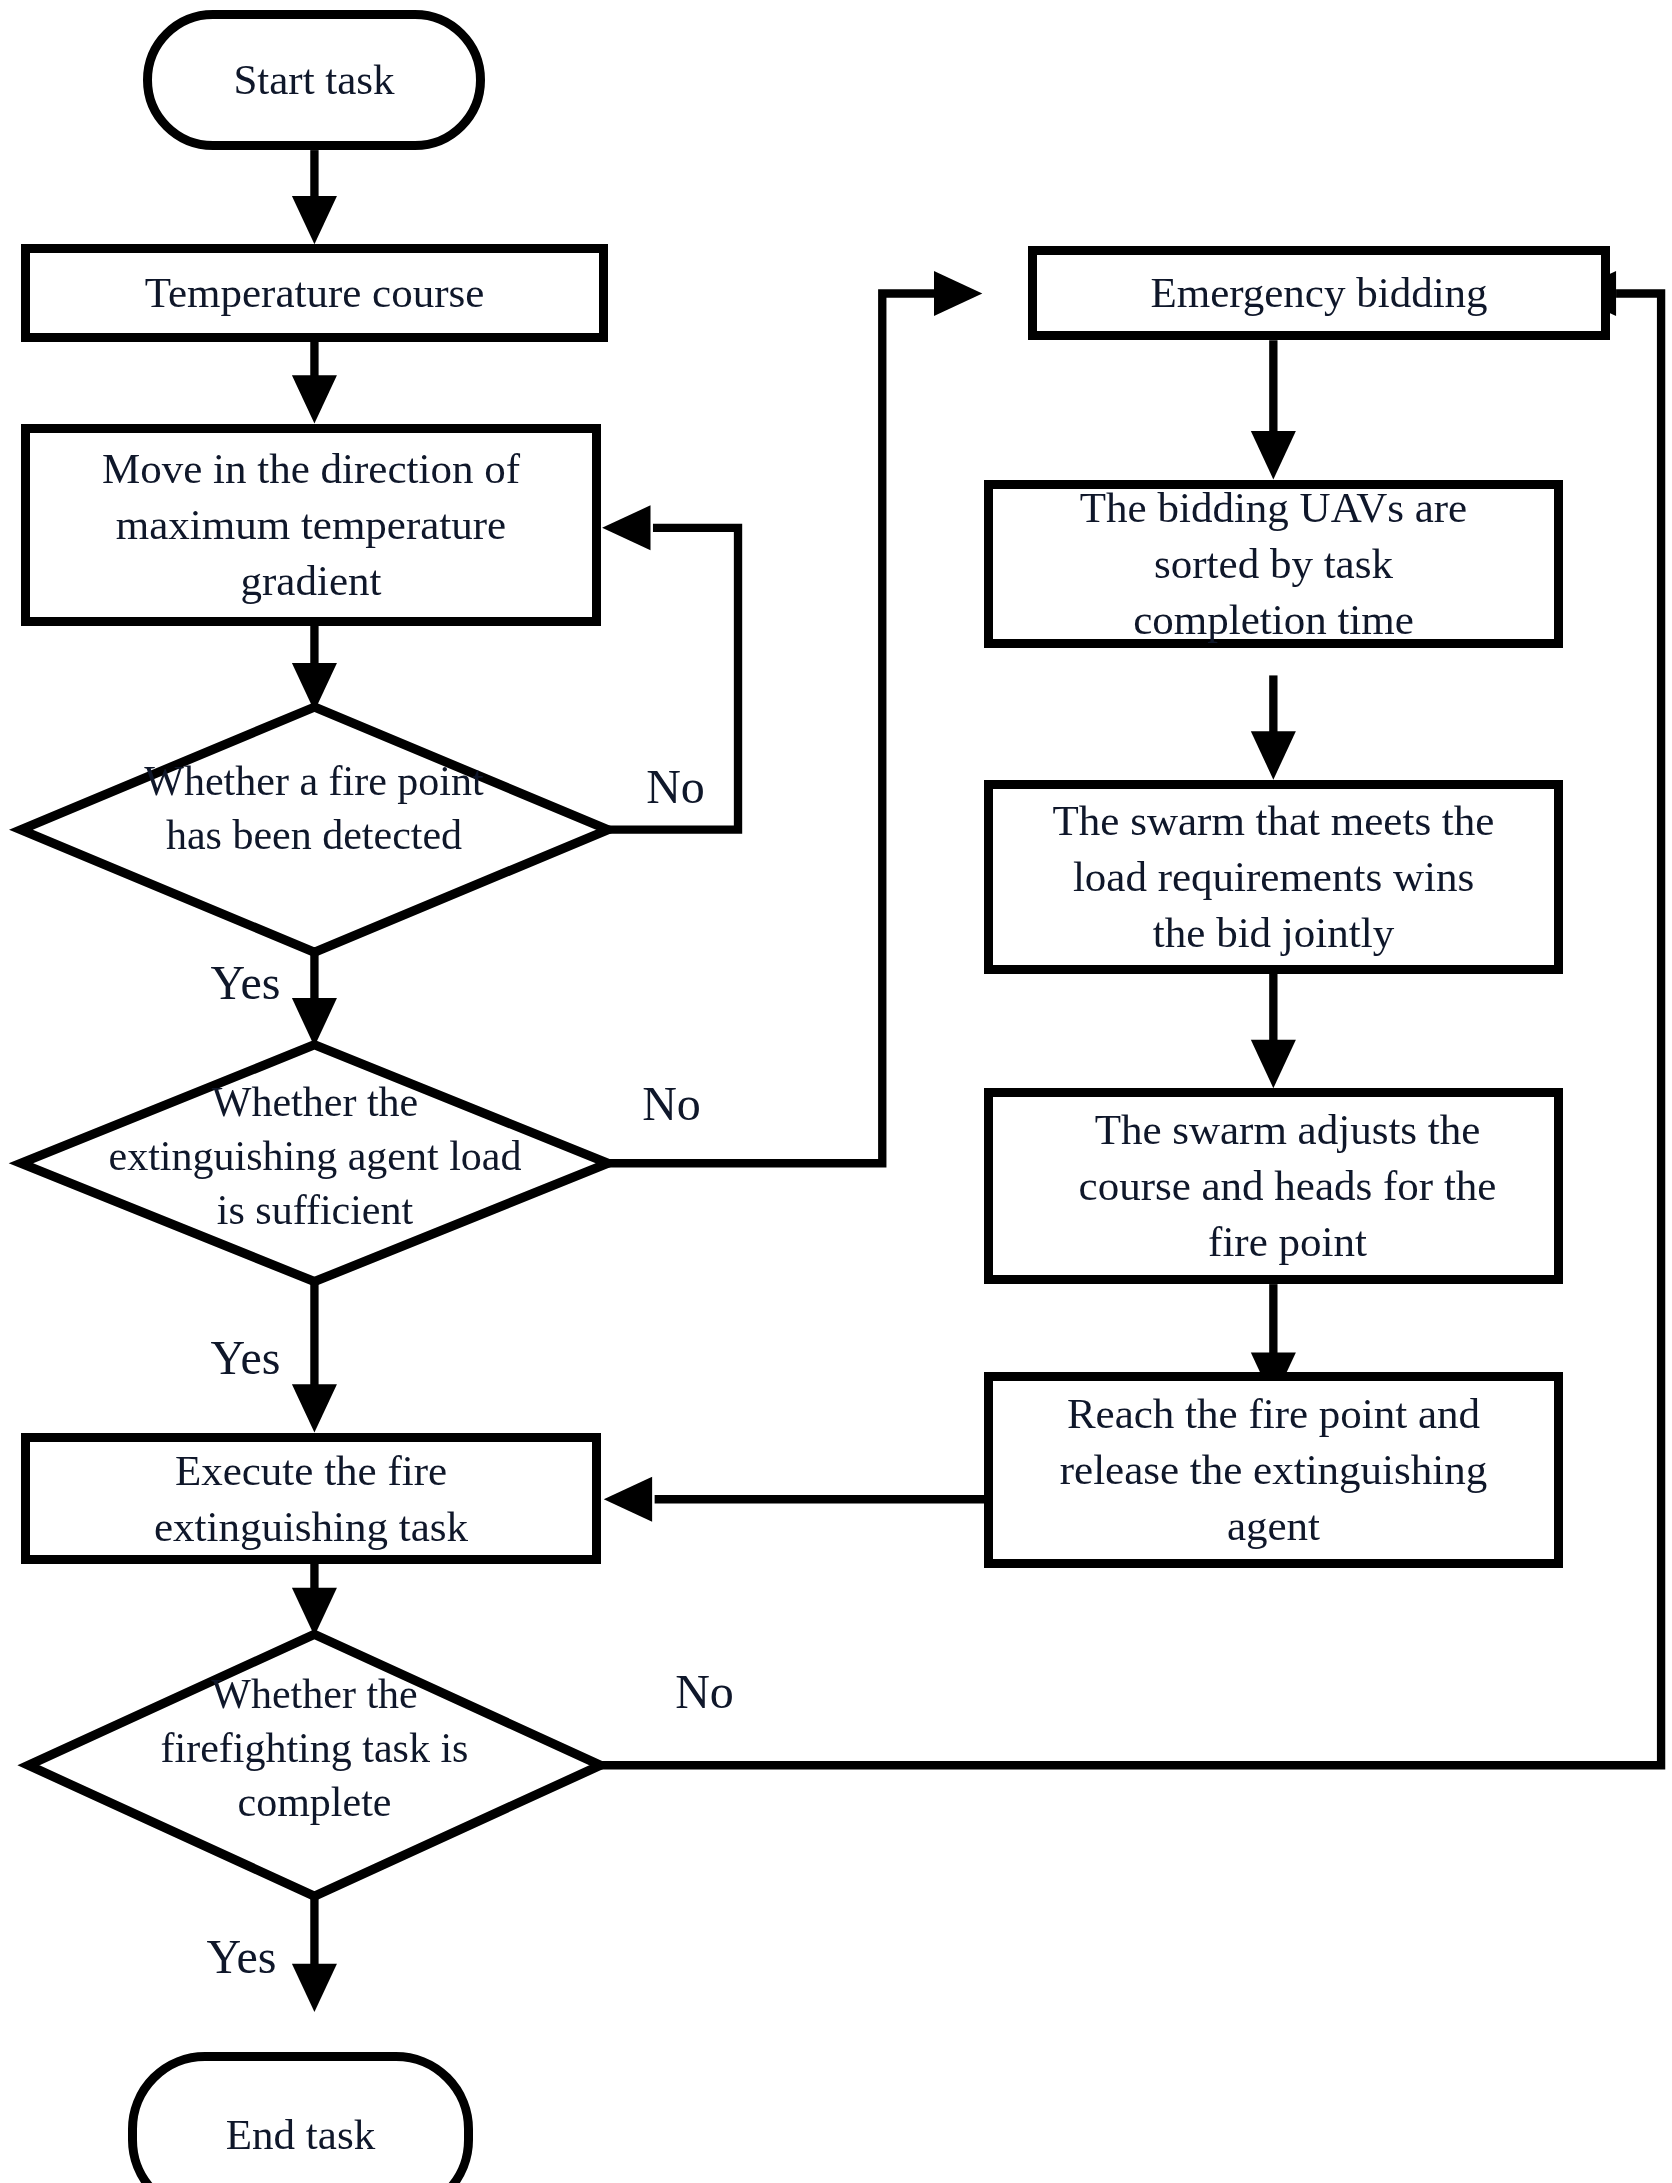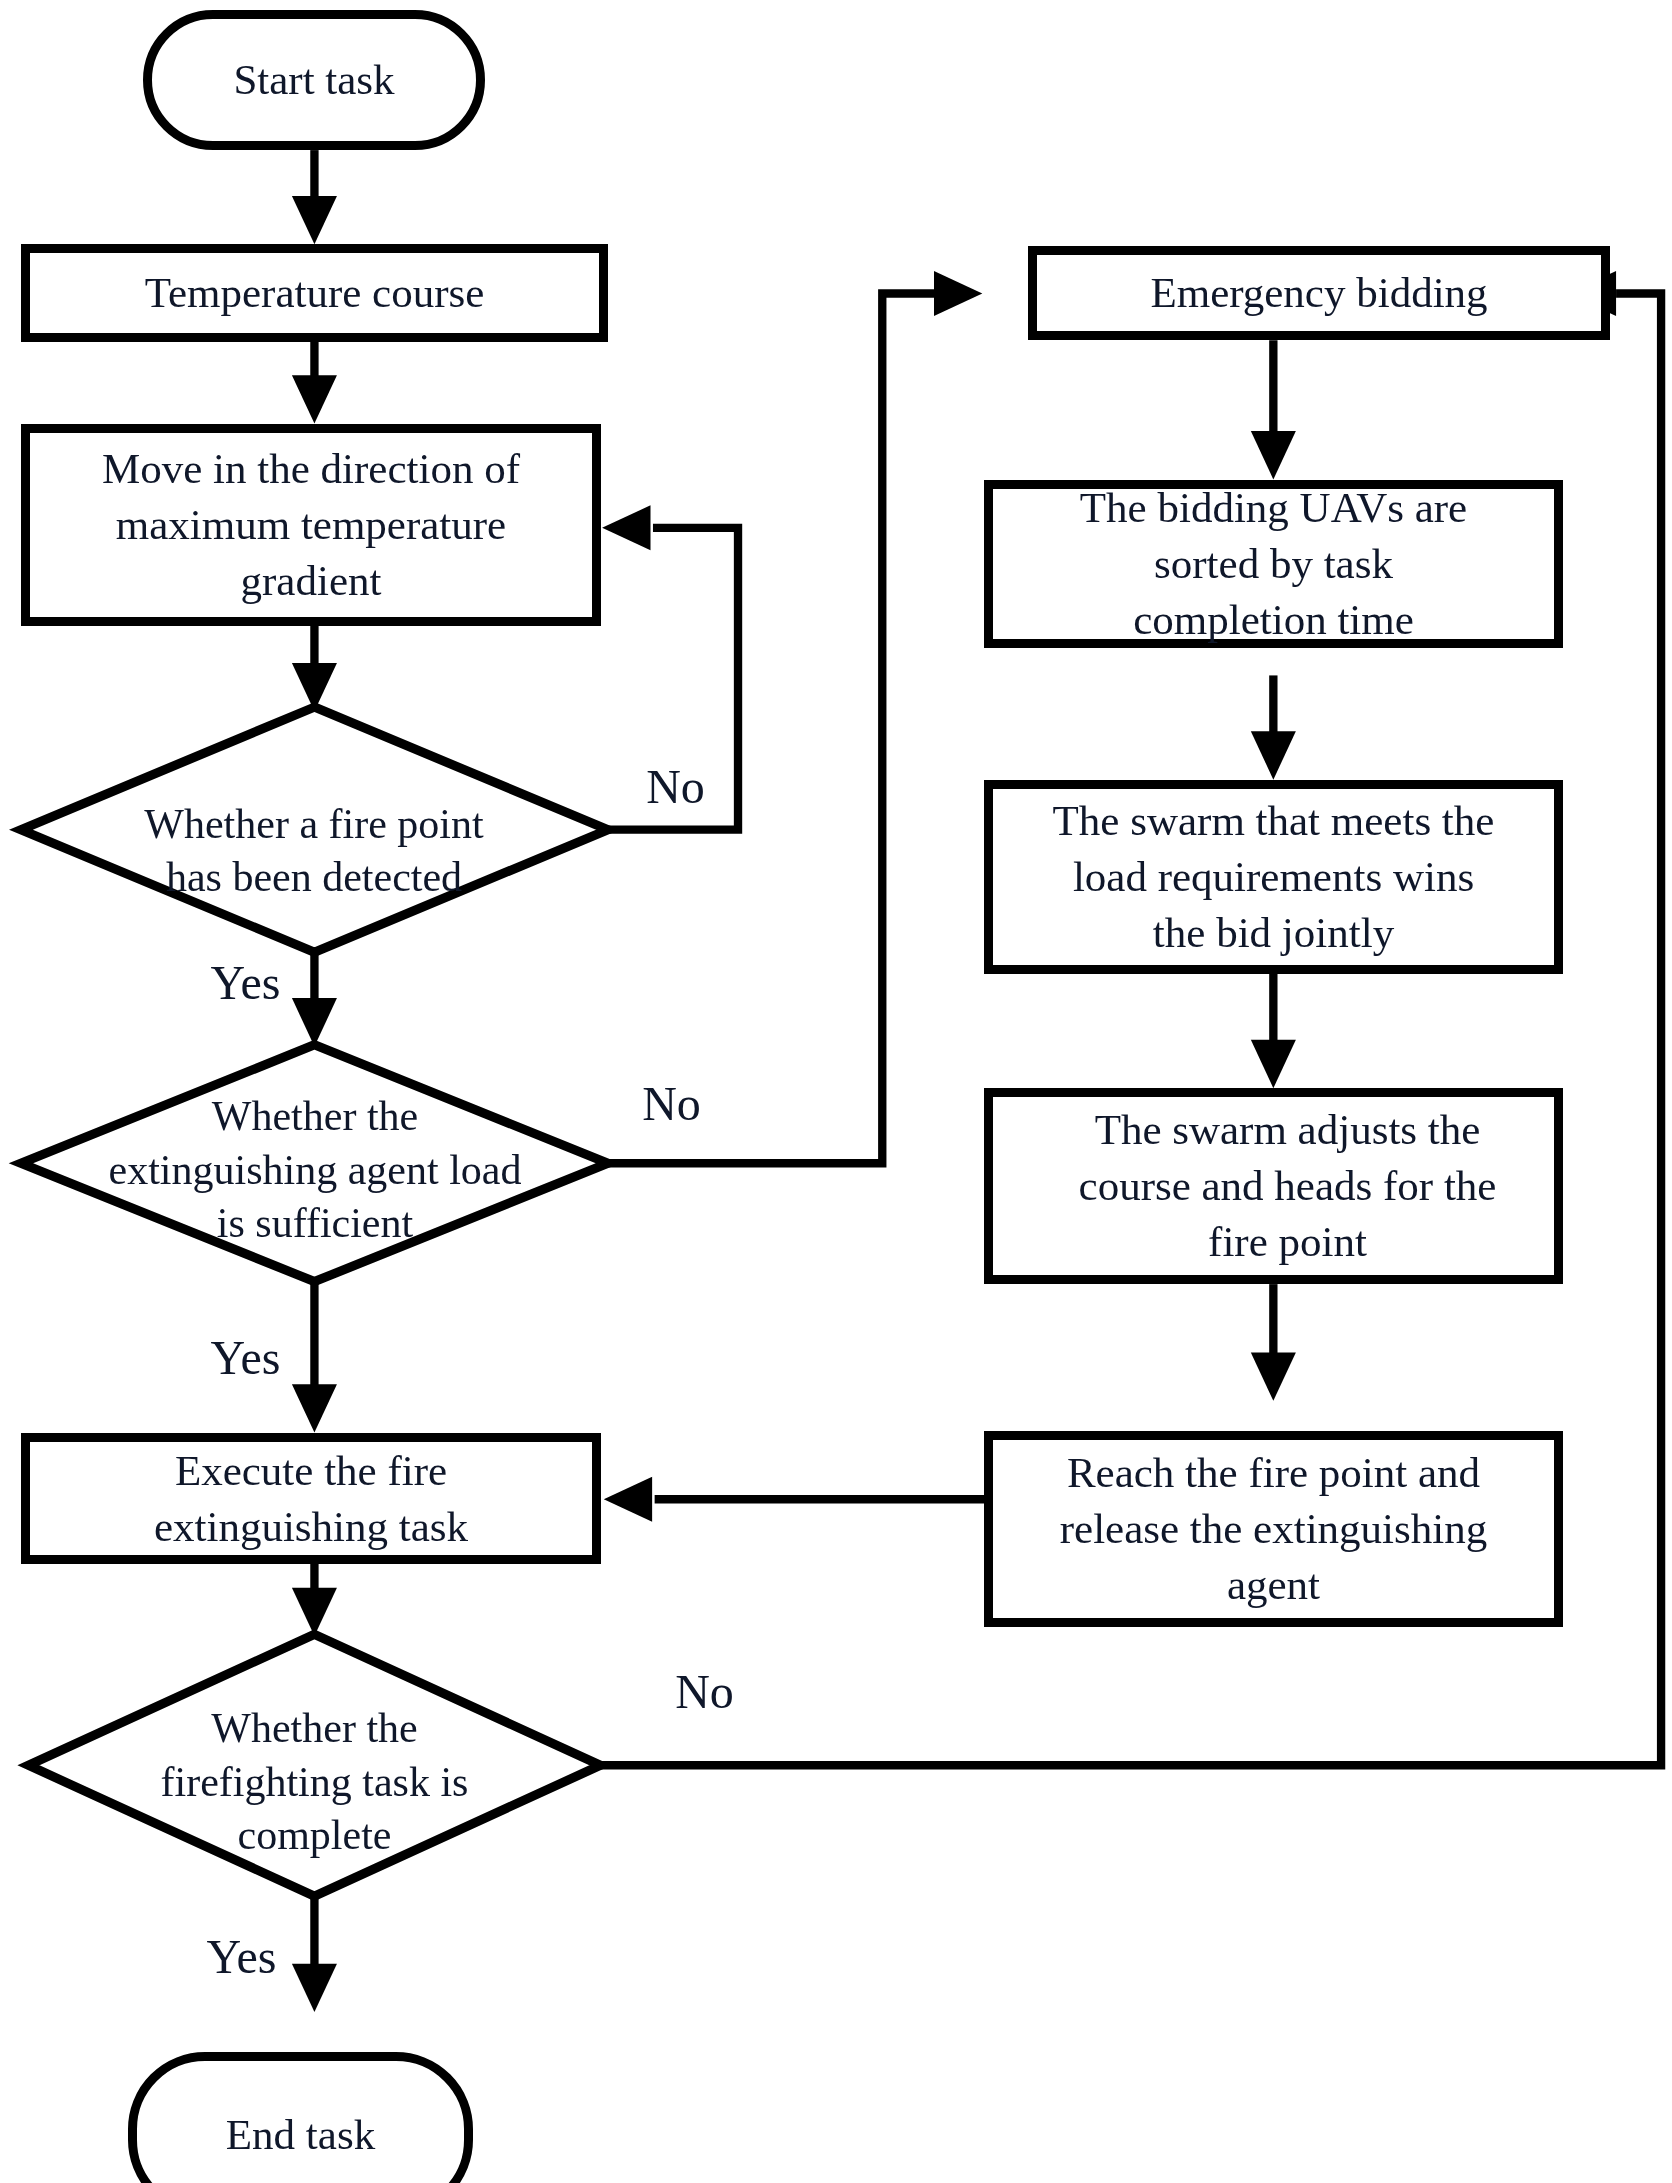--- a/index.html
+++ b/index.html
@@ -26,21 +26,21 @@
     white-space:pre-line;
     font-size:43px;
     line-height:1.3;
     display:block;
     padding:0 5px;
   }
   .stadium{border-radius:77px;}
   .decision-text{
     position:absolute;
     display:flex;
-    align-items:flex-end;
+    align-items:flex-start;
     justify-content:center;
     text-align:center;
     background:transparent;
     border:none;
   }
   .decision-text .node-label{font-size:42px;line-height:1.28;}
   .edge-label{
     position:absolute;
     font-size:48px;
     line-height:1;
@@ -143,21 +143,21 @@
 load requirements wins
 the bid jointly</span>
   </div>
 
   <div class="node" style="left:984px;top:1088px;width:579px;height:196px;padding-left:28px;">
     <span class="node-label">The swarm adjusts the
 course and heads for the
 fire point</span>
   </div>
 
-  <div class="node" style="left:984px;top:1431px;width:579px;height:196px;">
+  <div class="node" style="left:984px;top:1372px;width:579px;height:196px;">
     <span class="node-label">Reach the fire point and
 release the extinguishing
 agent</span>
   </div>
 
   <div class="decision-text" style="left:89px;top:755px;width:450px;height:150px;">
     <span class="node-label">Whether a fire point
 has been detected</span>
   </div>
 

